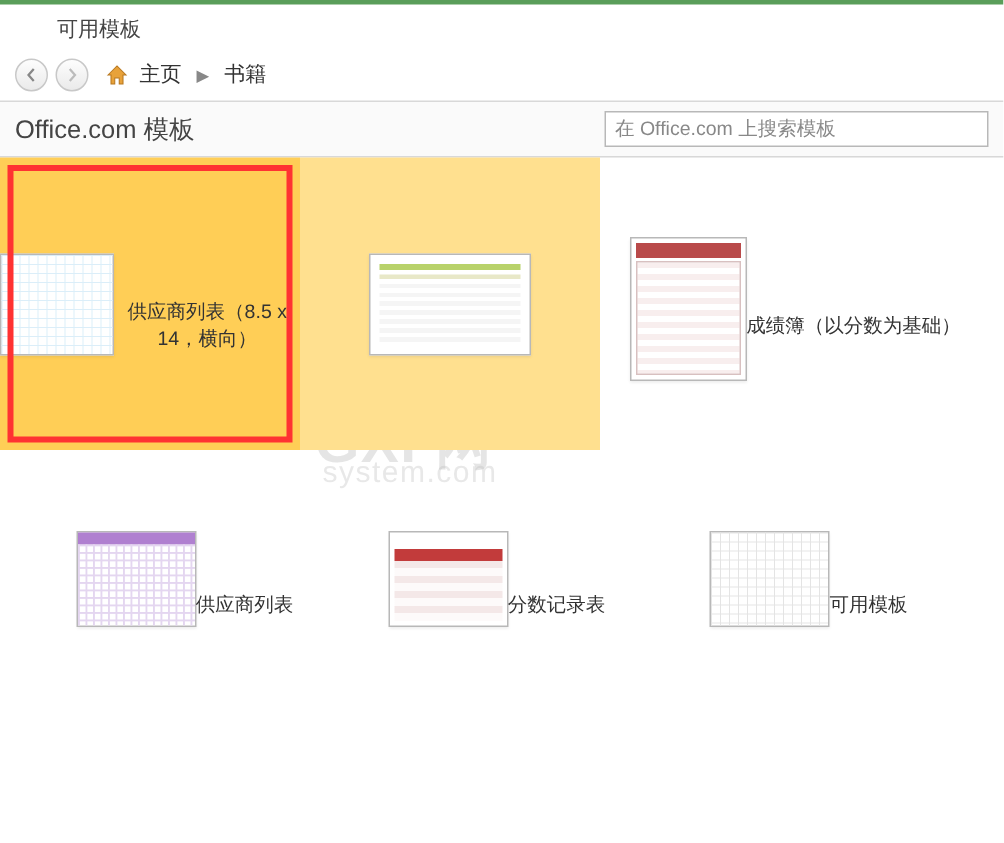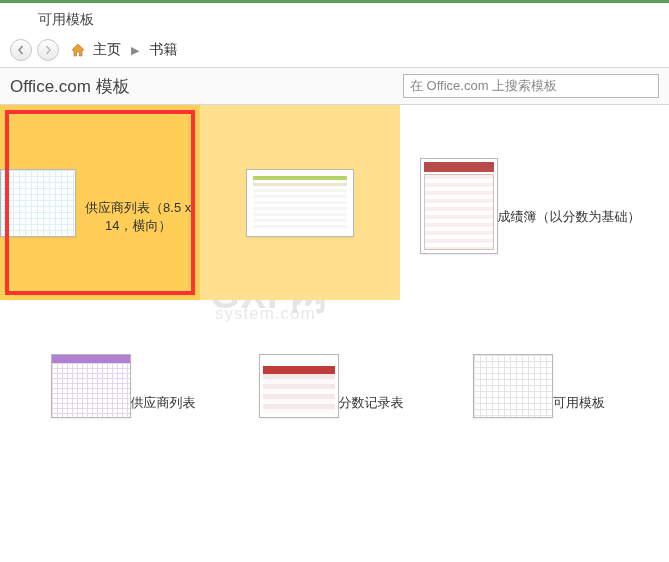--- a/index.html
+++ b/index.html
@@ -203,21 +203,21 @@
       font-weight: bold;
       color: rgba(180,180,180,0.35);
       pointer-events: none;
       font-family: Arial, sans-serif;
       letter-spacing: 1px;
     }
     .watermark2 {
       position: absolute;
       left: 215px;
       top: 199px;
-      font-size: 17px;
+      font-size: 20px;
       color: rgba(190,190,190,0.35);
       pointer-events: none;
       font-family: Arial, sans-serif;
       letter-spacing: 1px;
     }
   </style>
 </head>
 <body>
 
 <div class="top-border"></div>

